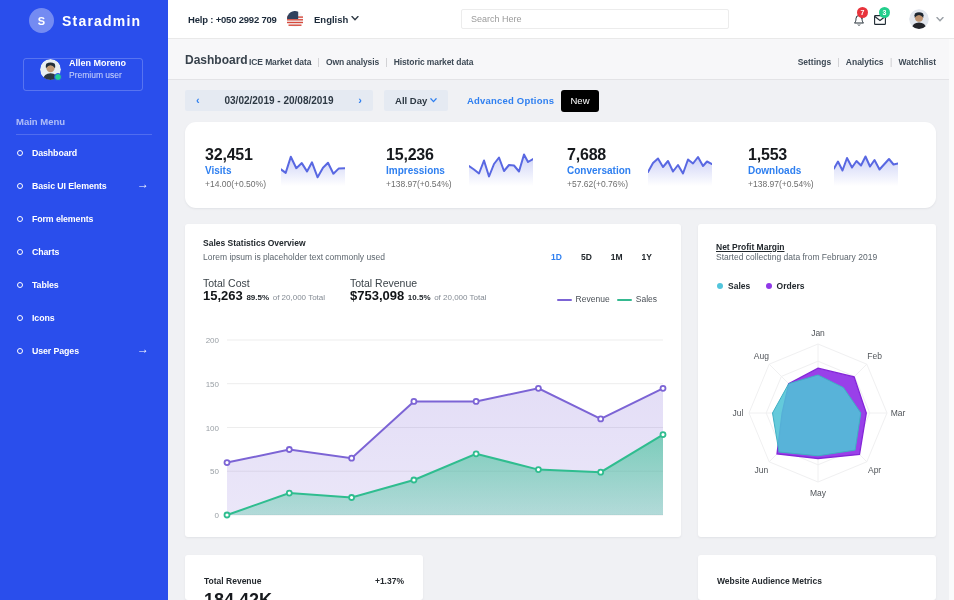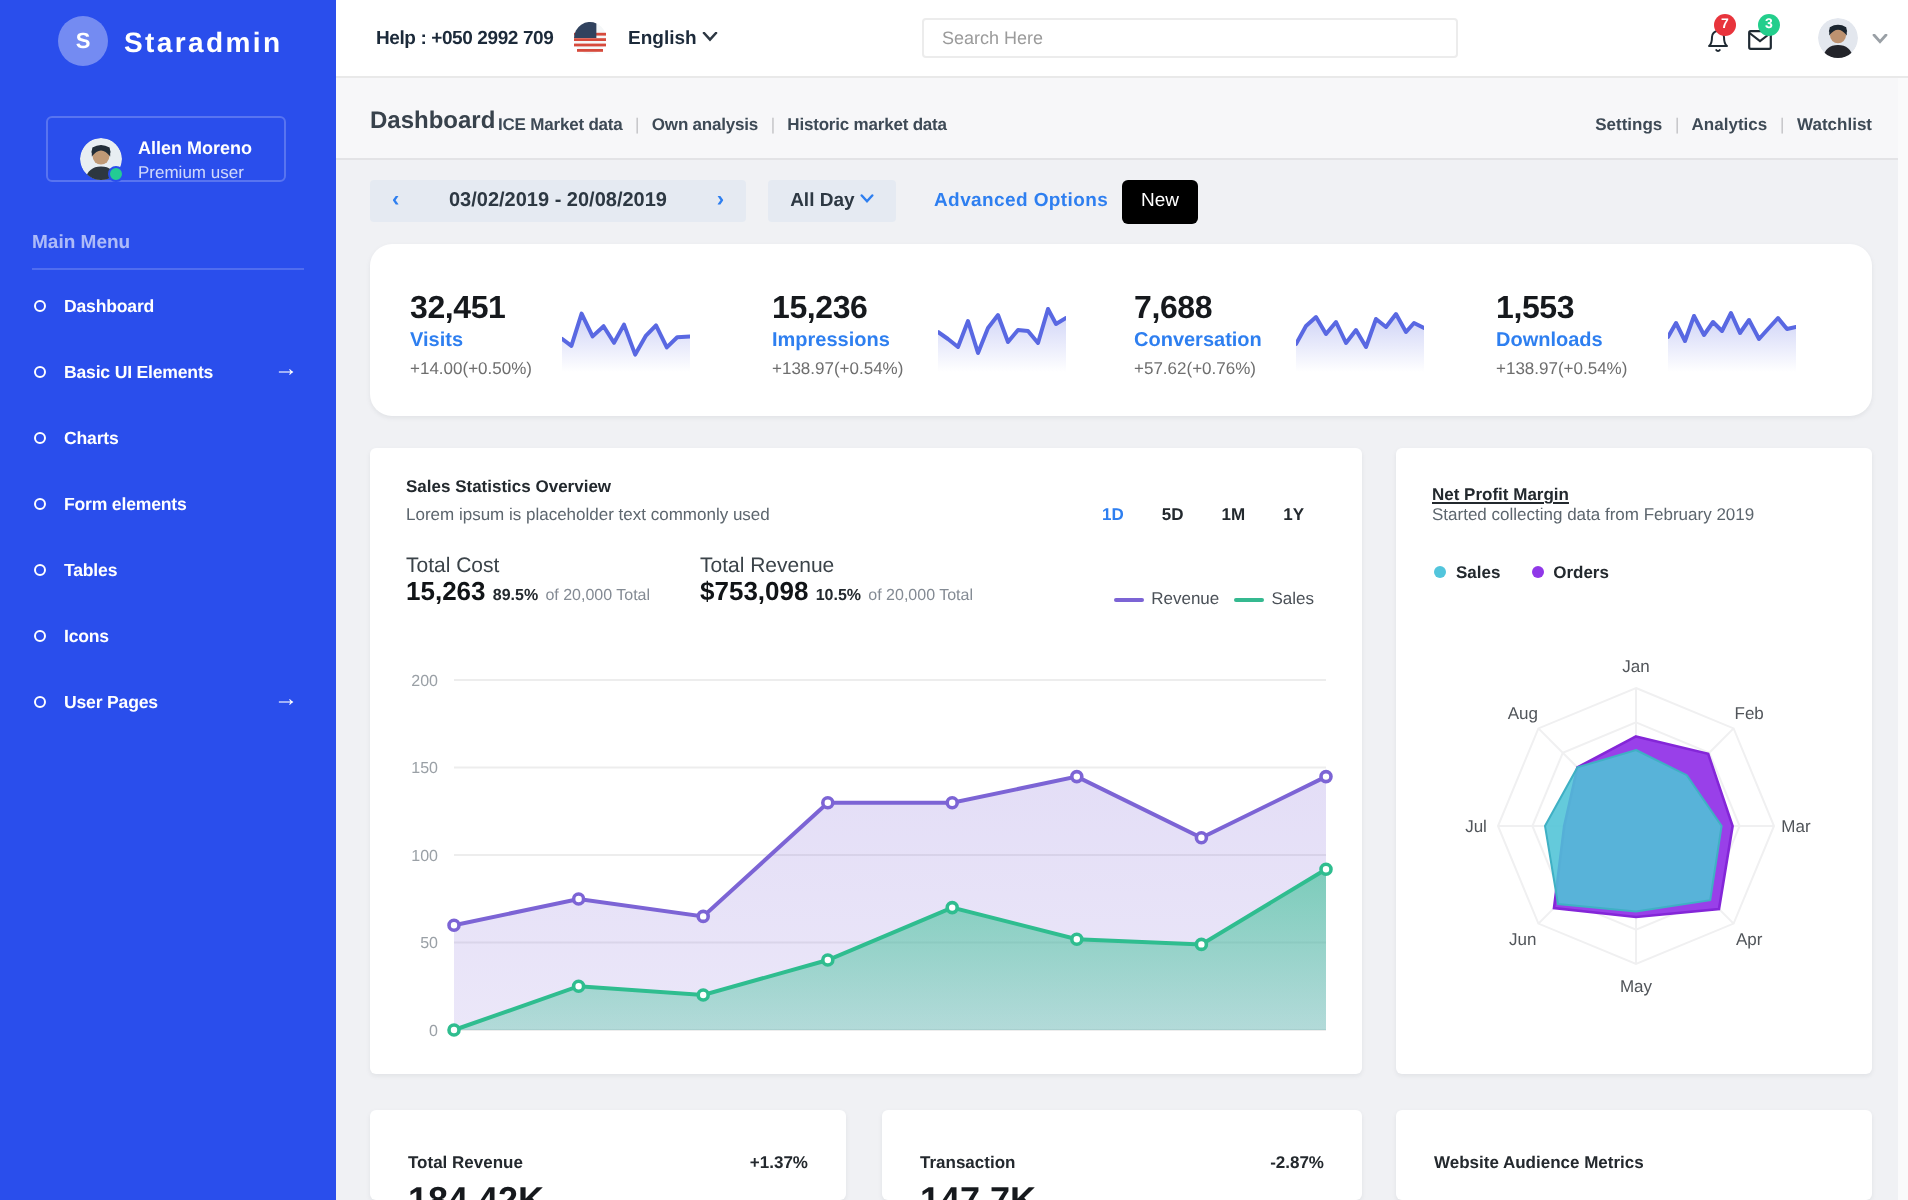--- a/index.html
+++ b/index.html
@@ -1,21 +1,21 @@
 <!DOCTYPE html>
 <html><head>
 <meta charset="utf-8">
 <style>
 * { margin:0; padding:0; box-sizing:border-box; }
 html,body { width:954px; height:600px; overflow:hidden; font-family:"Liberation Sans", sans-serif; background:#f0f1f4; }
 .sidebar { position:absolute; left:0; top:0; width:168px; height:600px; background:#2a4eec; z-index:5; }
 .logo-row { display:flex; align-items:center; padding:8px 0 0 29px; }
 .logo-circle { width:25px; height:25px; border-radius:50%; background:rgba(255,255,255,0.35); color:#fff; font-size:11px; font-weight:bold; display:flex; align-items:center; justify-content:center; }
 .logo-text { color:#fff; font-size:14px; font-weight:bold; letter-spacing:1.2px; margin-left:8px; }
-.profile-box { margin:25px 23px 0 23px; width:120px; height:33px; border:1px solid rgba(255,255,255,0.22); border-radius:3px; display:flex; align-items:flex-end; padding-left:16px; }
+.profile-box { margin:25px 23px 0 23px; width:120px; height:33px; border:1px solid rgba(255,255,255,0.22); border-radius:3px; display:flex; align-items:flex-start; padding-left:16px; }
 .avatar-sm { position:relative; width:21px; height:21px; flex:none; }
 .avatar-sm svg { border-radius:50%; display:block; }
 .status-dot { position:absolute; right:-1px; bottom:-1px; width:8px; height:8px; border-radius:50%; background:#23cc94; border:1px solid #2a4eec; z-index:2;}
 .profile-txt { margin-left:8px; line-height:1; }
 .profile-name { color:#fff; font-size:9px; font-weight:bold; }
 .profile-sub { color:rgba(255,255,255,0.78); font-size:8.5px; margin-top:3px; }
 .main-menu-label { color:rgba(255,255,255,0.62); font-size:9.5px; font-weight:bold; position:absolute; left:16px; top:116px; }
 .menu-sep { position:absolute; left:16px; right:16px; top:134px; border-bottom:1px solid rgba(255,255,255,0.18); }
 .menu { list-style:none; position:absolute; top:136px; left:0; width:168px; }
 .menu li { position:relative; height:33px; display:flex; align-items:center; }
@@ -104,25 +104,25 @@
         <span class="ic"></span>
         <span class="txt">Dashboard</span>
       </li>
     <li>
         <span class="ic"></span>
         <span class="txt">Basic UI Elements</span>
         <span class="arrow">→</span>
       </li>
     <li>
         <span class="ic"></span>
+        <span class="txt">Form elements</span>
+      </li>
+    <li>
+        <span class="ic"></span>
         <span class="txt">Charts</span>
-      </li>
-    <li>
-        <span class="ic"></span>
-        <span class="txt">Form elements</span>
       </li>
     <li>
         <span class="ic"></span>
         <span class="txt">Tables</span>
       </li>
     <li>
         <span class="ic"></span>
         <span class="txt">Icons</span>
       </li>
     <li>
@@ -347,21 +347,16 @@
         <text x="40" y="112">Jul</text>
         <text x="63.4" y="55.4">Aug</text>
       </g>
     </svg>
   </div>
   <div class="card bcard1">
     <div class="bhead">Total Revenue</div>
     <div class="bpct">+1.37%</div>
     <div class="bnum">184.42K</div>
   </div>
-  <div class="card bcard2">
-    <div class="bhead">Transaction</div>
-    <div class="bpct">-2.87%</div>
-    <div class="bnum">147.7K</div>
-  </div>
   <div class="card bcard3">
     <div class="bhead">Website Audience Metrics</div>
   </div>
 </div>
 
 </body></html>

